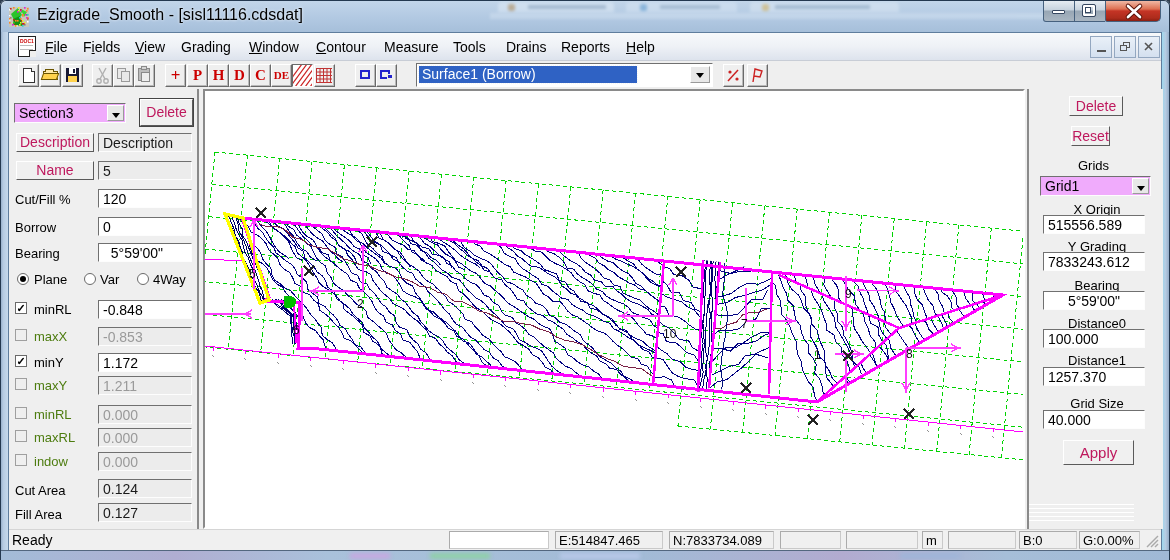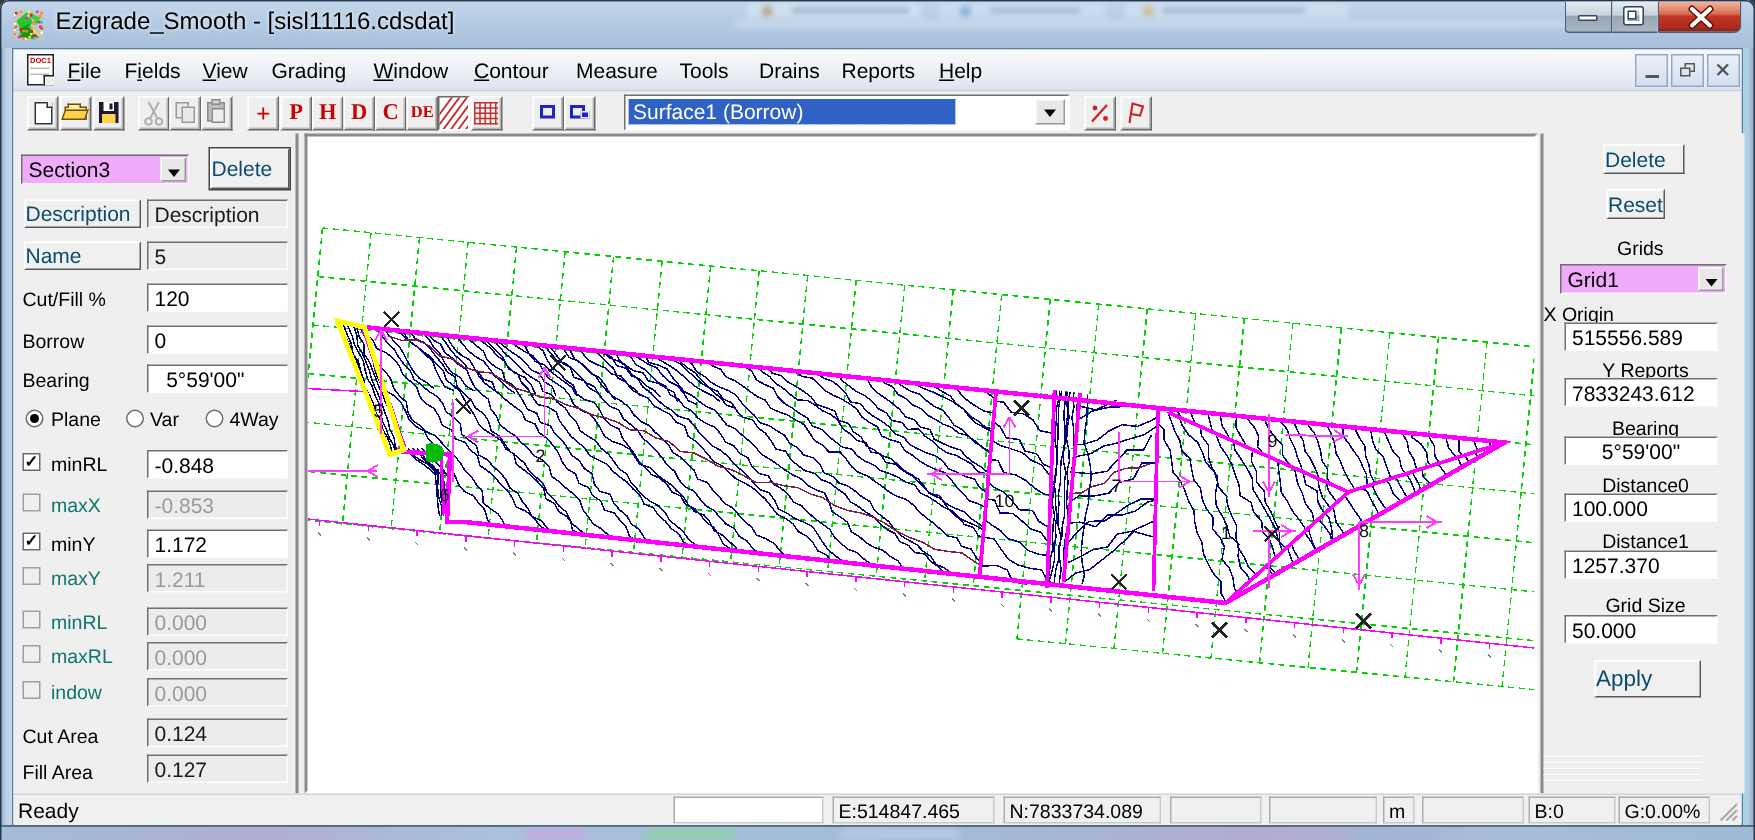--- a/index.html
+++ b/index.html
@@ -18,23 +18,23 @@
 .mi{position:absolute;top:6px;font-size:14px;color:#000;white-space:pre}
 
 .toolbar{position:absolute;left:0;top:28px;width:1152px;height:29px;background:#efefef}
 .tbtn{position:absolute;top:3px;width:21px;height:23px;background:#efefef;border-top:1px solid #fff;border-left:1px solid #fff;border-right:1px solid #6a6a6a;border-bottom:1px solid #6a6a6a;box-shadow:inset -1px -1px 0 #b9b9b9}
 .tlab{font-family:"Liberation Serif",serif;font-weight:bold;color:#cc0000;text-align:center;line-height:21px;font-size:15px}
 
 .panel{position:absolute;background:#efefef}
 .fld{position:absolute;height:19px;border-top:1.5px solid #707070;border-left:1.5px solid #707070;border-right:1px solid #fdfdfd;border-bottom:1px solid #fdfdfd;font-size:14px;padding:1px 0 0 4px;color:#000;background:#fff;white-space:pre}
 .fldg{background:#ececec;color:#9a9a9a}
 .fldd{background:#ececec;color:#1a1a1a}
-.btn3{position:absolute;background:#f0f0f0;border-top:1px solid #fff;border-left:1px solid #fff;border-right:1.5px solid #5a5a5a;border-bottom:1.5px solid #5a5a5a;font-size:14px;text-align:left;color:#0c4a6e}
+.btn3{position:absolute;background:#f0f0f0;border-top:1px solid #fff;border-left:1px solid #fff;border-right:1.5px solid #5a5a5a;border-bottom:1.5px solid #5a5a5a;font-size:14px;text-align:center;color:#be185d}
 .lab{position:absolute;font-size:13px;color:#000;white-space:pre}
-.labg{color:#0f766e}
+.labg{color:#4d7c0f}
 .combo{position:absolute;background:#f0abfc;border-top:1.5px solid #707070;border-left:1.5px solid #707070;border-right:1px solid #fdfdfd;border-bottom:1px solid #fdfdfd;font-size:14px;color:#000}
 .cbtn{position:absolute;right:1px;top:1px;bottom:1px;width:17px;background:#e8e8e8;border:1px solid #9a9a9a;border-top-color:#fff;border-left-color:#fff}
 .tri{position:absolute;width:0;height:0;border:4px solid transparent;border-top:5px solid #000;left:4px;top:7px}
 .chk{position:absolute;width:12px;height:12px;background:#fff;border:1px solid #6a6a6a;font-size:11px;line-height:11px;text-align:center;font-weight:bold}
 .chkg{background:#efefef;border-color:#9f9f9f}
 .rad{position:absolute;width:12px;height:12px;border-radius:50%;background:#fff;border:1px solid #6a6a6a}
 
 .status{position:absolute;left:0;top:496px;width:1152px;height:21px;background:#f0f0f0;border-top:1px solid #d5d5d5;font-size:13px}
 .sseg{position:absolute;top:1px;height:18px;border:1px solid #c9c9c9;border-top-color:#ababab;border-left-color:#ababab;padding:1px 16px 0 3px;font-size:13px;color:#000}
 </style></head>
@@ -729,32 +729,32 @@
 <div class="panel" style="left:1018px;top:56px;width:136px;height:440px;border-left:2px solid #8a8a8a">
       <div class="btn3" style="left:40px;top:7px;width:54px;height:20px;line-height:18px">Delete</div>
       <div class="btn3" style="left:42px;top:37px;width:39px;height:20px;line-height:18px">Reset</div>
       <div class="lab" style="left:49px;top:69px">Grids</div>
       <div class="combo" style="left:11px;top:87px;width:111px;height:20px">
         <div style="padding:1px 0 0 4px">Grid1</div>
         <div class="cbtn">
           <div class="tri"></div>
         </div>
       </div>
-      <div class="lab" style="left:0;top:113px;width:136px;text-align:left">X Origin</div>
+      <div class="lab" style="left:0;top:113px;width:136px;text-align:center">X Origin</div>
       <div class="fld" style="left:14px;top:126px;width:102px;">515556.589</div>
-      <div class="lab" style="left:0;top:150px;width:136px;text-align:center">Y Reports</div>
+      <div class="lab" style="left:0;top:150px;width:136px;text-align:center">Y Grading</div>
       <div class="fld" style="left:14px;top:163px;width:102px;">7833243.612</div>
       <div class="lab" style="left:0;top:189px;width:136px;text-align:center">Bearing</div>
       <div class="fld" style="left:14px;top:202px;width:102px;text-align:center;padding-left:0;">5°59'00"</div>
       <div class="lab" style="left:0;top:227px;width:136px;text-align:center">Distance0</div>
       <div class="fld" style="left:14px;top:240px;width:102px;">100.000</div>
       <div class="lab" style="left:0;top:264px;width:136px;text-align:center">Distance1</div>
       <div class="fld" style="left:14px;top:278px;width:102px;">1257.370</div>
       <div class="lab" style="left:0;top:307px;width:136px;text-align:center">Grid Size</div>
-      <div class="fld" style="left:14px;top:321px;width:102px;">50.000</div>
+      <div class="fld" style="left:14px;top:321px;width:102px;">40.000</div>
       <div class="btn3" style="left:34px;top:351px;width:71px;height:25px;line-height:23px;font-size:15px">Apply</div>
       <div style="position:absolute;left:0;top:415px;width:105px;height:1px;background:#b5b5b5;border-bottom:1px solid #fff"></div>
       <div style="position:absolute;left:0;top:419px;width:105px;height:1px;background:#b5b5b5;border-bottom:1px solid #fff"></div>
       <div style="position:absolute;left:0;top:423px;width:105px;height:1px;background:#b5b5b5;border-bottom:1px solid #fff"></div>
       <div style="position:absolute;left:0;top:427px;width:105px;height:1px;background:#b5b5b5;border-bottom:1px solid #fff"></div>
       <div style="position:absolute;left:0;top:431px;width:105px;height:1px;background:#b5b5b5;border-bottom:1px solid #fff"></div>
     </div>
 <div class="status">
       <div style="position:absolute;left:3px;top:2px;font-size:14px">Ready</div>
       <div class="sseg" style="left:440px;width:100px;background:#fff;"></div>

